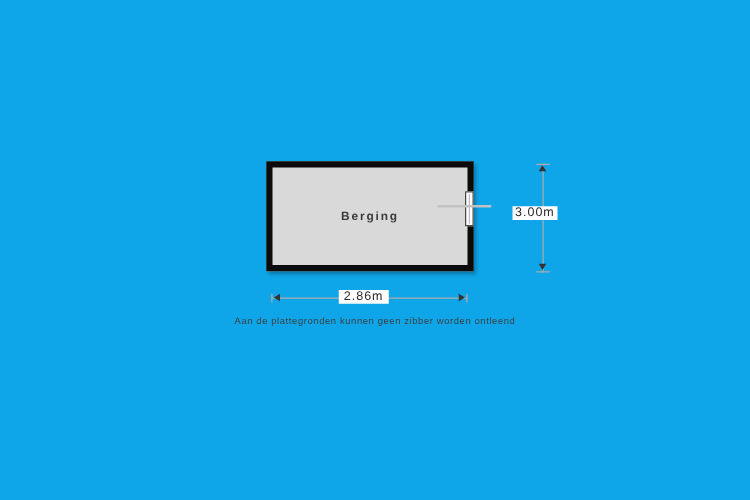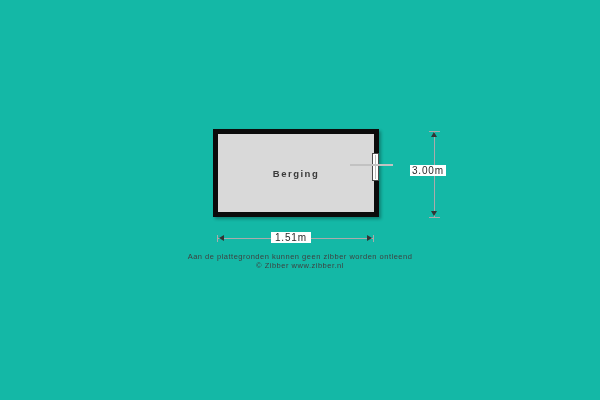--- a/index.html
+++ b/index.html
@@ -2,21 +2,21 @@
 <html><head>
 <meta charset="utf-8">
 <style>
   html, body { margin: 0; padding: 0; background: #ffffff; }
   body { font-family: "Liberation Sans", "DejaVu Sans", sans-serif; }
 
   .canvas {
     position: relative;
     width: 600px;
     height: 400px;
-    background: #14b8a6;
+    background: #0ea5e9;
     overflow: hidden;
   }
 
   
   .room {
     position: absolute;
     left: 213px; top: 129px;
     width: 166px; height: 88px;
     box-sizing: border-box;
     background: #d9d9d9;
@@ -142,20 +142,19 @@
   <div class="dim-cap vdim-cap-bottom"></div>
   <div class="arrow vdim-arrow-up"></div>
   <div class="arrow vdim-arrow-down"></div>
   <div class="vdim-label">3.00m</div>
 
   <div class="dim-line hdim-line"></div>
   <div class="dim-tick hdim-tick-left"></div>
   <div class="dim-tick hdim-tick-right"></div>
   <div class="arrow hdim-arrow-left"></div>
   <div class="arrow hdim-arrow-right"></div>
-  <div class="hdim-label">1.51m</div>
+  <div class="hdim-label">2.86m</div>
 
   <div class="footer">
     <div>Aan de plattegronden kunnen geen zibber worden ontleend</div>
-    <div>© Zibber www.zibber.nl</div>
   </div>
 
 </div>
 
 </body></html>

